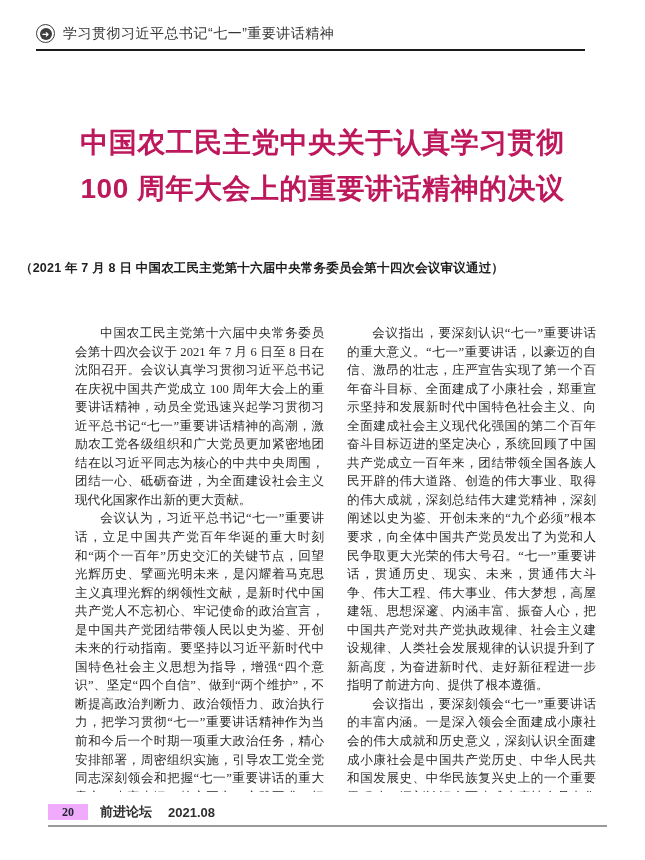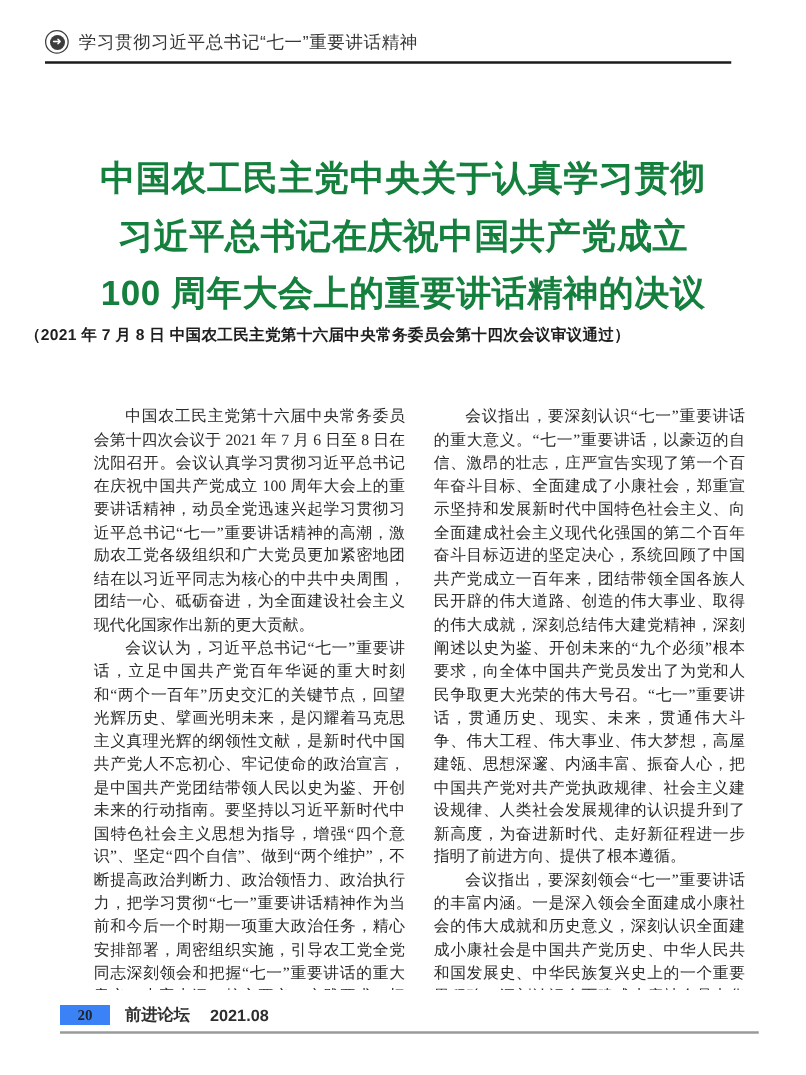--- a/index.html
+++ b/index.html
@@ -62,21 +62,21 @@
   .article-title {
     position: absolute;
     left: 34px;
     top: 120px;
     width: 577px;
     text-align: center;
     font-family: "Liberation Sans", "DejaVu Sans", sans-serif;
     font-weight: bold;
     font-size: 28px;
     line-height: 46px;
-    color: #15803d;
+    color: #be185d;
     letter-spacing: 0.5px;
   }
 
   .article-subtitle {
     position: absolute;
     left: 20px;
     top: 260px;
     width: 605px;
     text-align: left;
     font-family: "Liberation Sans", "DejaVu Sans", sans-serif;
@@ -121,21 +121,21 @@
     width: 559px;
     display: flex;
     align-items: center;
     gap: 12px;
     padding-bottom: 4px;
     border-bottom: 2px solid #9a9a9a;
   }
   .page-num-box {
     width: 40px;
     height: 16px;
-    background: #3b82f6;
+    background: #f0abfc;
     color: #20242e;
     font-family: "Liberation Serif", "DejaVu Serif", serif;
     font-weight: bold;
     font-size: 12px;
     line-height: 16px;
     text-align: center;
     flex: 0 0 auto;
   }
   .journal-name {
     font-family: "Liberation Sans", "DejaVu Sans", sans-serif;
@@ -157,21 +157,20 @@
 
 <div class="running-head">
   <span class="head-icon">
     <span class="head-icon-inner">➜</span>
   </span>
   <span class="head-label">学习贯彻习近平总书记“七一”重要讲话精神</span>
 </div>
 
 <div class="article-title">
   <div>中国农工民主党中央关于认真学习贯彻</div>
-  <div>习近平总书记在庆祝中国共产党成立</div>
   <div>100 周年大会上的重要讲话精神的决议</div>
 </div>
 
 <div class="article-subtitle">（2021 年 7 月 8 日  中国农工民主党第十六届中央常务委员会第十四次会议审议通过）</div>
 
 <div class="article-body">
   <div class="col">
     <p>中国农工民主党第十六届中央常务委员会第十四次会议于 2021 年 7 月 6 日至 8 日在沈阳召开。会议认真学习贯彻习近平总书记在庆祝中国共产党成立 100 周年大会上的重要讲话精神，动员全党迅速兴起学习贯彻习近平总书记“七一”重要讲话精神的高潮，激励农工党各级组织和广大党员更加紧密地团结在以习近平同志为核心的中共中央周围，团结一心、砥砺奋进，为全面建设社会主义现代化国家作出新的更大贡献。</p>
     <p>会议认为，习近平总书记“七一”重要讲话，立足中国共产党百年华诞的重大时刻和“两个一百年”历史交汇的关键节点，回望光辉历史、擘画光明未来，是闪耀着马克思主义真理光辉的纲领性文献，是新时代中国共产党人不忘初心、牢记使命的政治宣言，是中国共产党团结带领人民以史为鉴、开创未来的行动指南。要坚持以习近平新时代中国特色社会主义思想为指导，增强“四个意识”、坚定“四个自信”、做到“两个维护”，不断提高政治判断力、政治领悟力、政治执行力，把学习贯彻“七一”重要讲话精神作为当前和今后一个时期一项重大政治任务，精心安排部署，周密组织实施，引导农工党全党同志深刻领会和把握“七一”重要讲话的重大意义、丰富内涵、核心要义、实践要求，切实把思想和行动统一到讲话精神上来。</p>
   </div>

